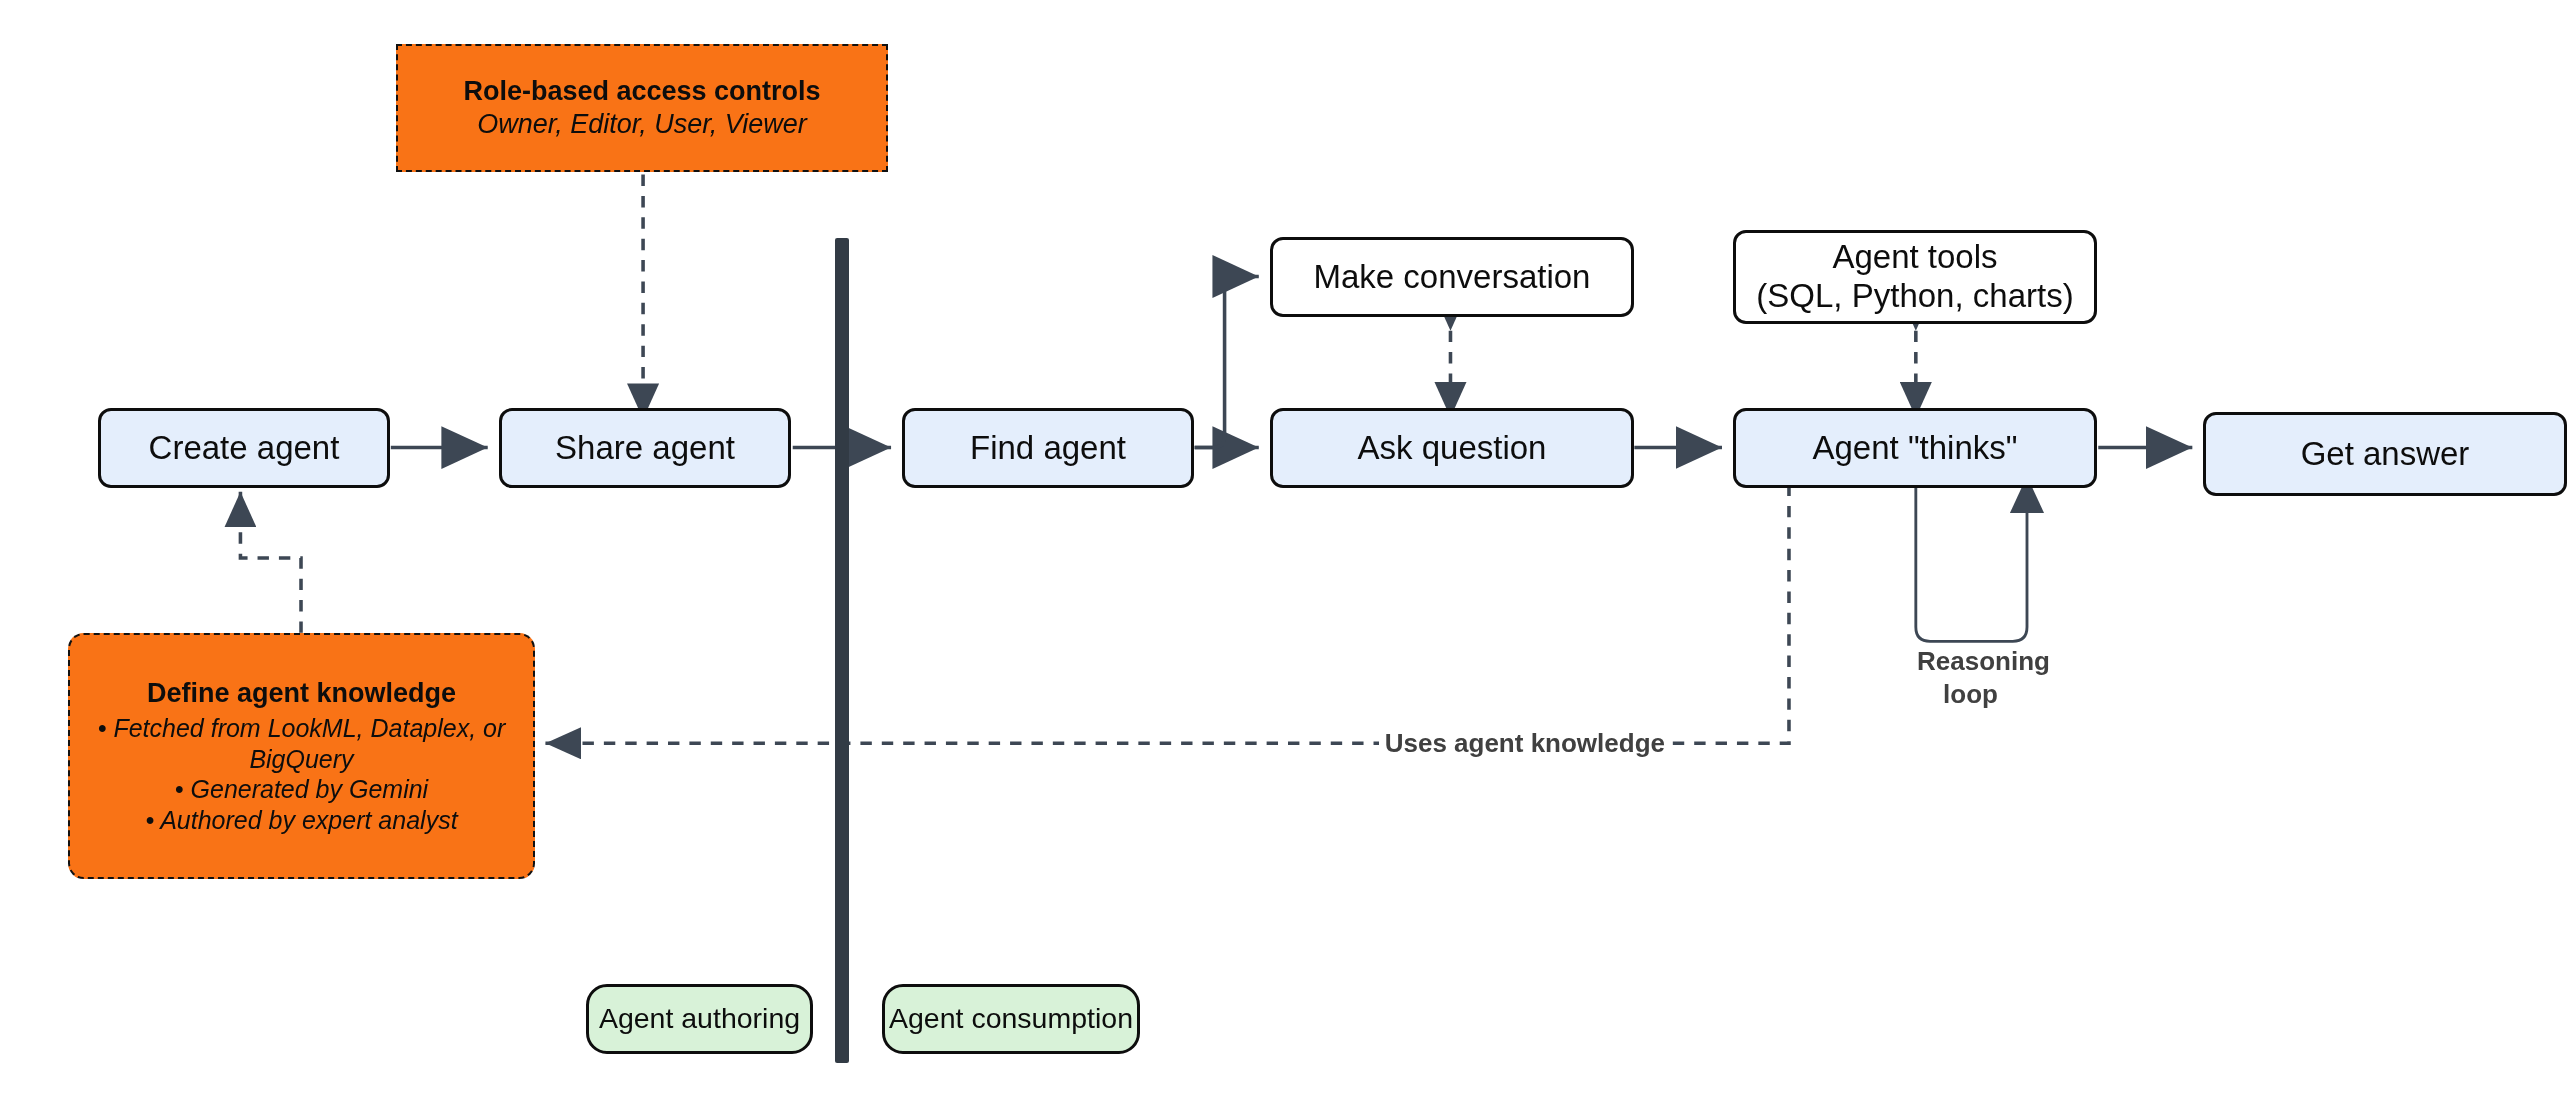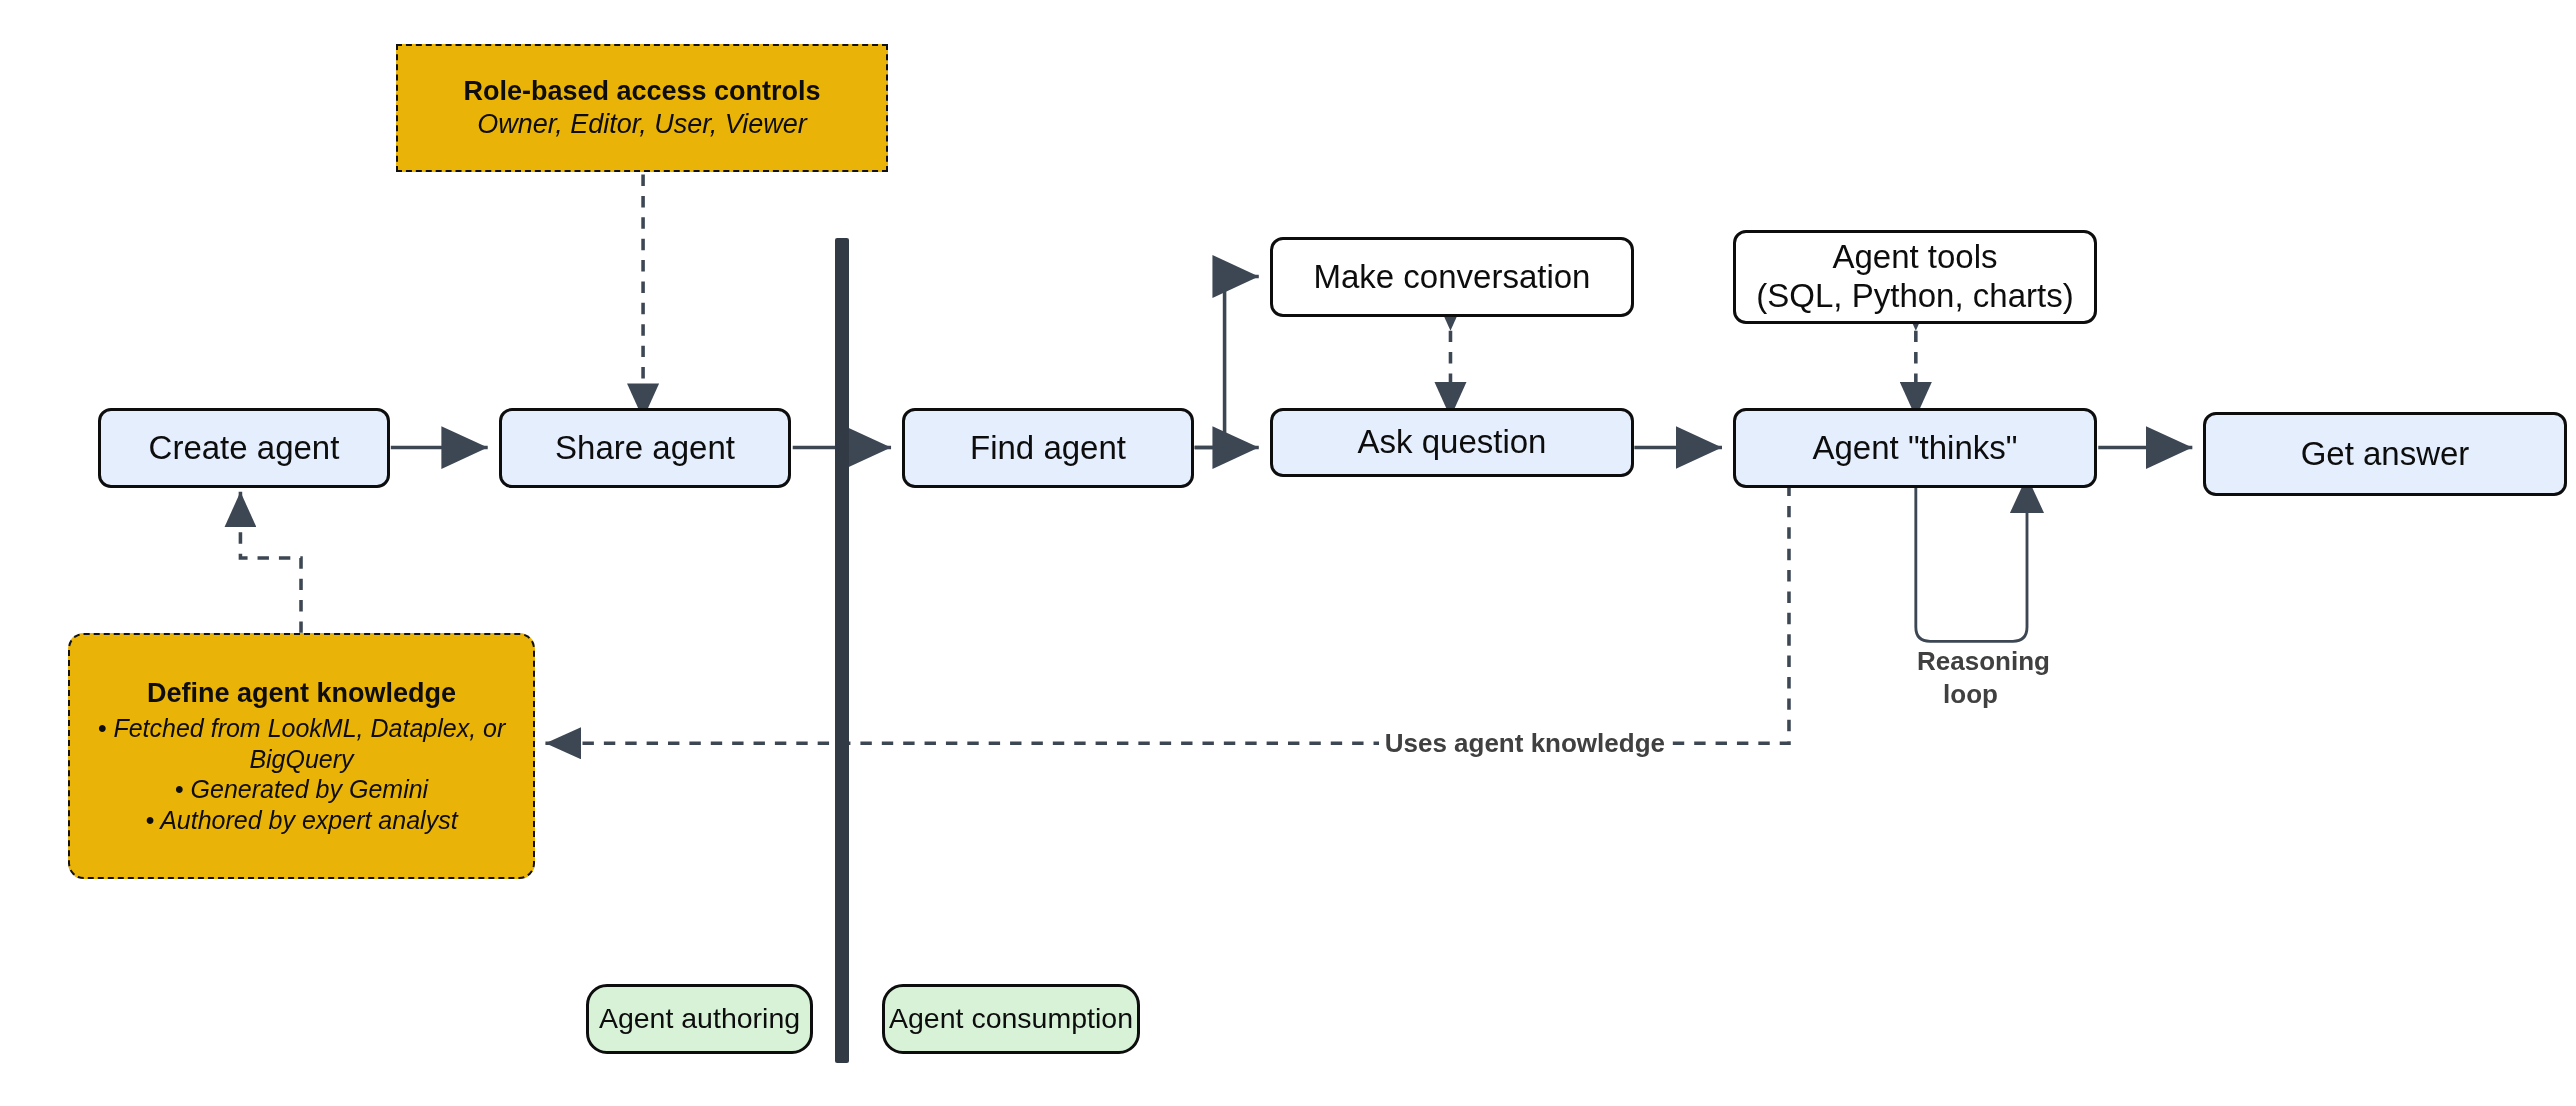--- a/index.html
+++ b/index.html
@@ -39,21 +39,21 @@
     z-index: 3;
   }
   .node.blue   { background: #e4eefc; }
   .node.white  { background: #ffffff; }
   .node.green  { background: #d8f2d8; font-size: 28.5px; border-width: 3.6px; border-radius: 21px; }
 
   .note {
     position: absolute;
     box-sizing: border-box;
     border: 2.9px dashed #111111;
-    background: #eab308;
+    background: #f97316;
     display: flex;
     flex-direction: column;
     align-items: center;
     justify-content: center;
     text-align: center;
     color: #0d0d0d;
     z-index: 3;
   }
   .note.rounded { border-radius: 15.7px; }
   .note .note-title {
@@ -163,21 +163,21 @@
   </div>
 
   <div class="node blue" style="left:98px; top:408px; width:292px; height:80px;">Create agent</div>
 
   <div class="node blue" style="left:499px; top:408px; width:292px; height:80px;">Share agent</div>
 
   <div class="node blue" style="left:902px; top:408px; width:292px; height:80px;">Find agent</div>
 
   <div class="node white" style="left:1270px; top:237px; width:364px; height:80px;">Make conversation</div>
 
-  <div class="node blue" style="left:1270px; top:408px; width:364px; height:69px;">Ask question</div>
+  <div class="node blue" style="left:1270px; top:408px; width:364px; height:80px;">Ask question</div>
 
   <div class="node white" style="left:1733px; top:230px; width:364px; height:94px; flex-direction:column;">
     <span>Agent tools</span>
     <span>(SQL, Python, charts)</span>
   </div>
 
   <div class="node blue" style="left:1733px; top:408px; width:364px; height:80px;">Agent "thinks"</div>
 
   <div class="node blue" style="left:2203px; top:412px; width:364px; height:84px;">Get answer</div>
 

